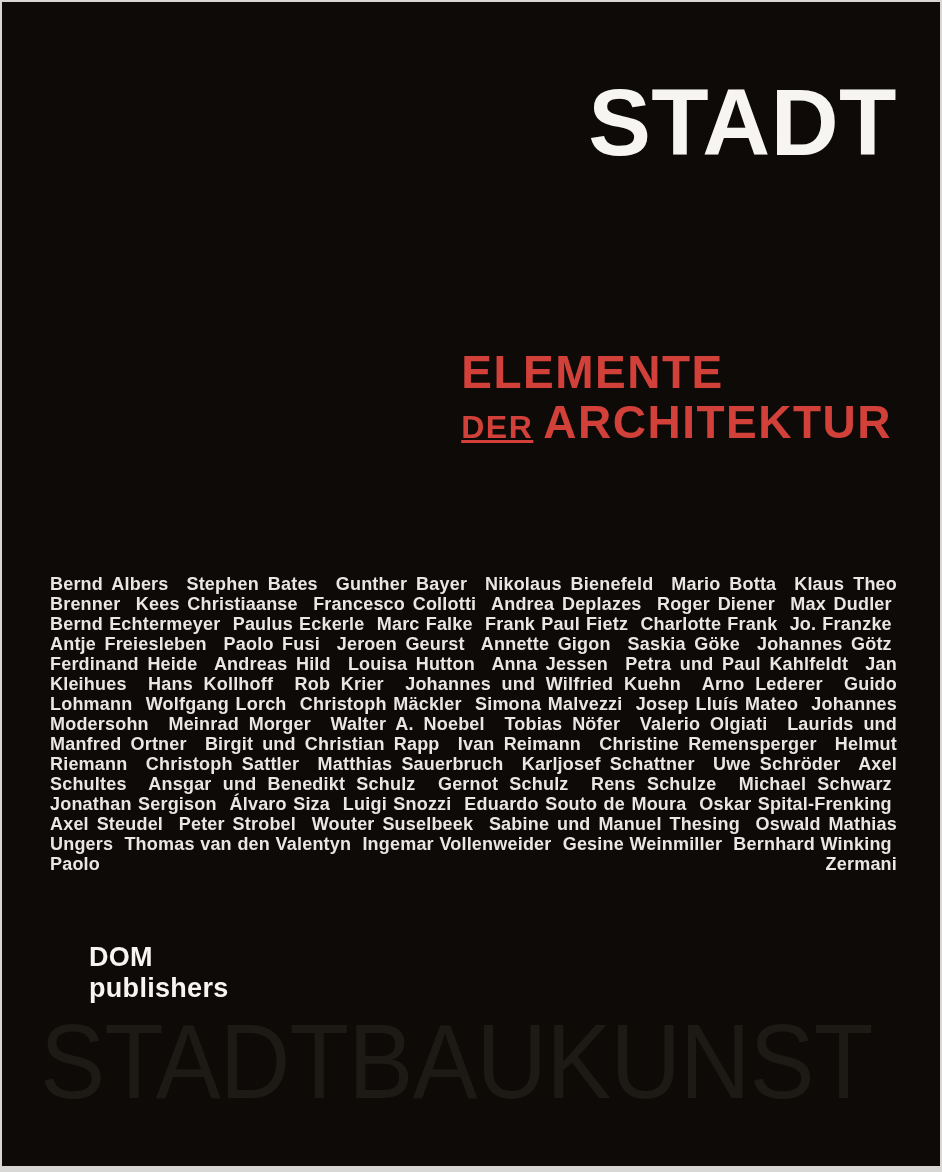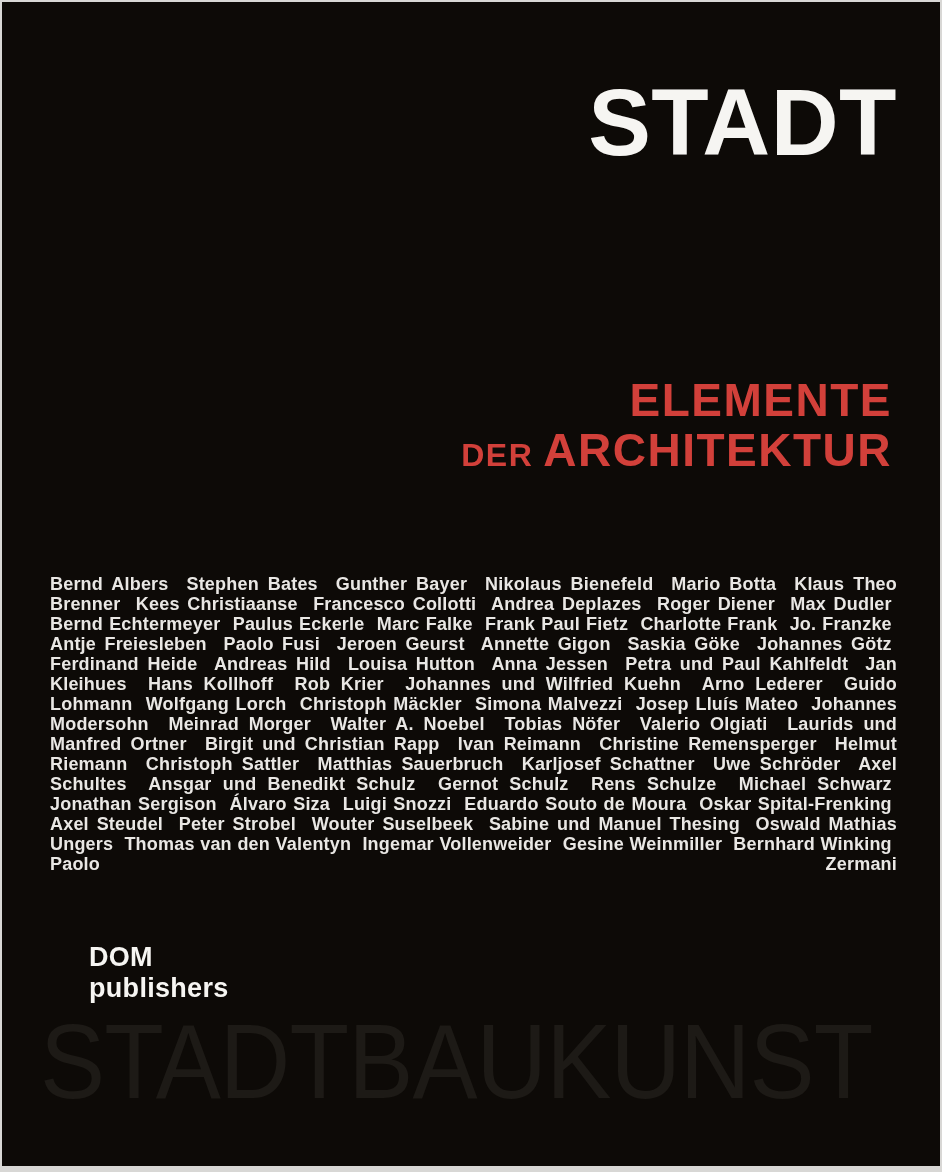--- a/index.html
+++ b/index.html
@@ -33,32 +33,31 @@
     font-weight: 700;
     font-size: 94px;
     line-height: 98px;
     letter-spacing: 0.5px;
     white-space: nowrap;
   }
   .subtitle-block {
     position: absolute;
     top: 345px;
     right: 48px;
-    text-align: right;
     color: var(--accent-red, #d2403a);
     font-weight: 700;
     font-size: 46px;
     line-height: 50px;
     letter-spacing: 1.5px;
     white-space: nowrap;
-    margin-top: 28px;
   }
   .subtitle-small {
     font-size: 32px;
     margin-right: 10px;
+    text-decoration: underline;
   }
   .authors {
     position: absolute;
     left: 48px;
     right: 43px;
     top: 572px;
     margin: 0;
     color: var(--authors-text, #e9e7e4);
     font-size: 18px;
     line-height: 20px;

